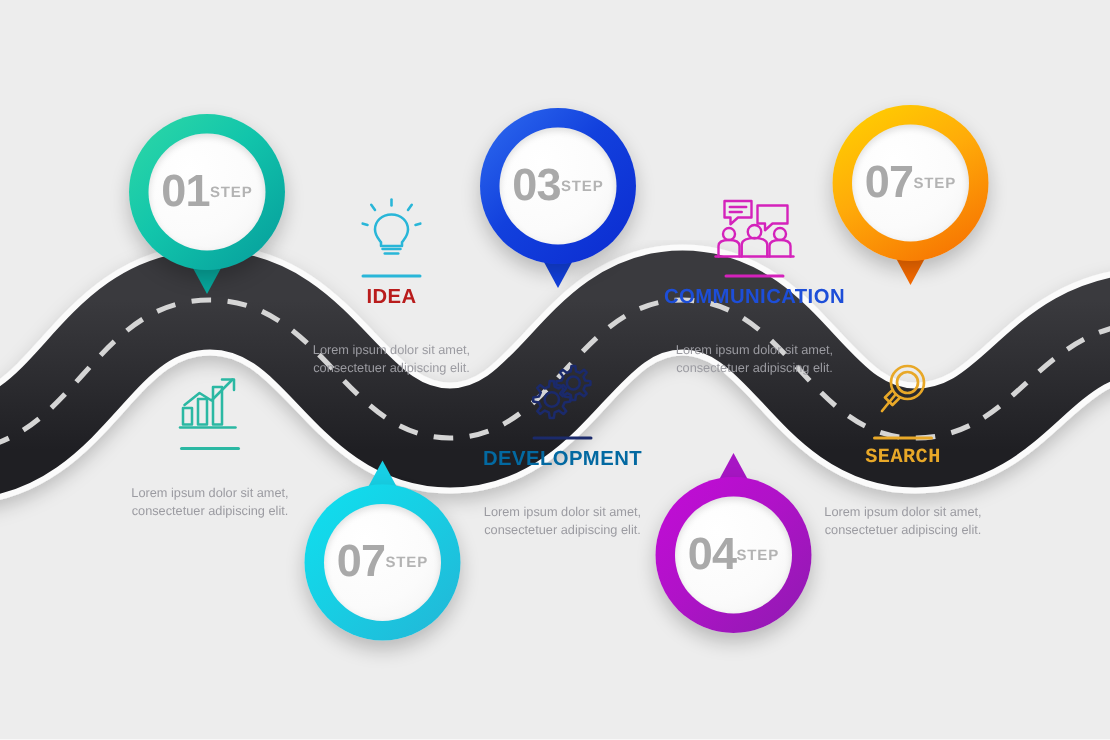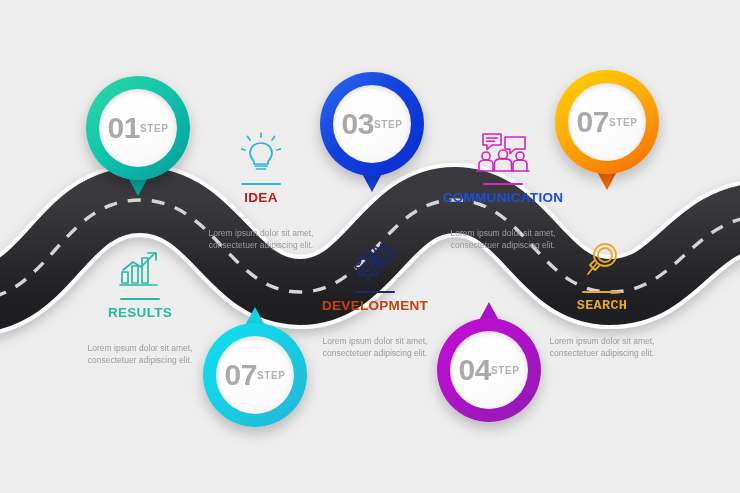--- a/index.html
+++ b/index.html
@@ -202,21 +202,20 @@
       <svg width="46" height="40" viewBox="0 0 46 40" fill="none" stroke="#2bb8a3" stroke-width="1.7" stroke-linecap="round" stroke-linejoin="round">
         <path d="M5 35 L5 24 L11 24 L11 35 Z"></path>
         <path d="M15 35 L15 18 L21 18 L21 35 Z"></path>
         <path d="M25 35 L25 10 L31 10 L31 35 Z"></path>
         <path d="M3 37 L40 37"></path>
         <path d="M6 22 L16 14 L24 19 L38 5"></path>
         <path d="M31 5 L39 5 L39 12"></path>
       </svg>
     </div>
     <div class="content-rule" style="background:#2bb8a3;"></div>
-    <div class="content-title" style="color:#2bb8a3;">RESULTS</div>
     <div class="content-body">Lorem ipsum dolor sit amet, consectetuer adipiscing elit.</div>
   </div>
 
   <div class="content" style="left:186px; top:131px;">
     <div class="content-icon">
       <svg width="40" height="42" viewBox="0 0 40 42" fill="none" stroke="#29b6d8" stroke-width="1.7" stroke-linecap="round" stroke-linejoin="round">
         <path d="M20 11 C13.5 11 9 15.5 9 21 C9 25 11.5 27.5 13 29.5 L13 32 L27 32 L27 29.5 C28.5 27.5 31 25 31 21 C31 15.5 26.5 11 20 11 Z"></path>
         <path d="M14 34 L26 34"></path>
         <path d="M15.5 37 L24.5 37"></path>
         <path d="M20 5 L20 1"></path>
@@ -240,21 +239,21 @@
                  L22.4 13.6 L23.5 11.1 L21.4 8.3 L23.2 6.5 L26 8.6 L28.5 7.5 Z"></path>
         <circle cx="30.2" cy="15.3" r="4.3"></circle>
         <path d="M14.5 14 L17.2 14 L17.8 17.8 L20.5 19 L23.6 16.7 L25.5 18.6 L23.2 21.7 L24.4 24.4 L28.2 25 L28.2 27.7
                  L24.4 28.3 L23.2 31 L25.5 34.1 L23.6 36 L20.5 33.7 L17.8 34.9 L17.2 38.7 L14.5 38.7
                  L13.9 34.9 L11.2 33.7 L8.1 36 L6.2 34.1 L8.5 31 L7.3 28.3 L3.5 27.7 L3.5 25
                  L7.3 24.4 L8.5 21.7 L6.2 18.6 L8.1 16.7 L11.2 19 L13.9 17.8 Z"></path>
         <circle cx="15.85" cy="26.35" r="4.8"></circle>
       </svg>
     </div>
     <div class="content-rule" style="background:#1b2a6b;"></div>
-    <div class="content-title" style="color:#c2410c;">DEVELOPMENT</div>
+    <div class="content-title" style="color:#0369a1;">DEVELOPMENT</div>
     <div class="content-body">Lorem ipsum dolor sit amet, consectetuer adipiscing elit.</div>
   </div>
 
   <div class="content" style="left:413px; top:131px; width:180px;">
     <div class="content-icon">
       <svg width="56" height="44" viewBox="0 0 56 44" fill="none" stroke="#d422bb" stroke-width="1.6" stroke-linecap="round" stroke-linejoin="round">
         <path d="M8 3 L26 3 L26 14 L17 14 L12 18.5 L12 14 L8 14 Z"></path>
         <path d="M11.5 7 L22.5 7"></path>
         <path d="M11.5 10.3 L19.5 10.3"></path>
         <path d="M30 6 L50 6 L50 18 L40 18 L35 22.5 L35 18 L30 18 Z"></path>

